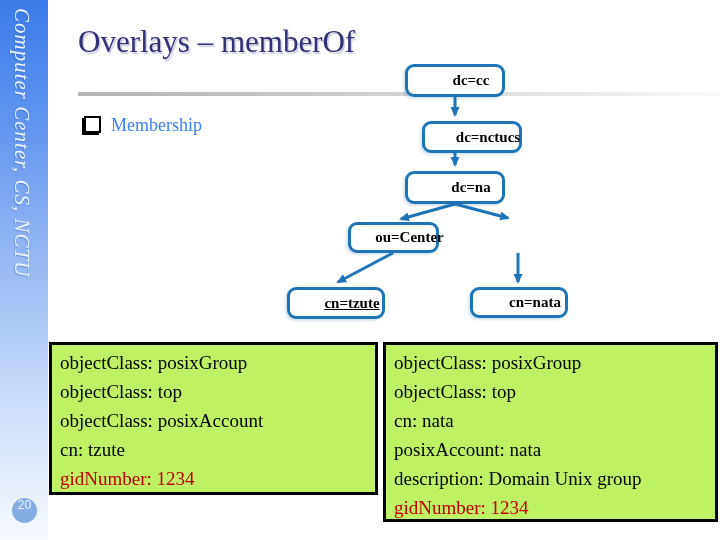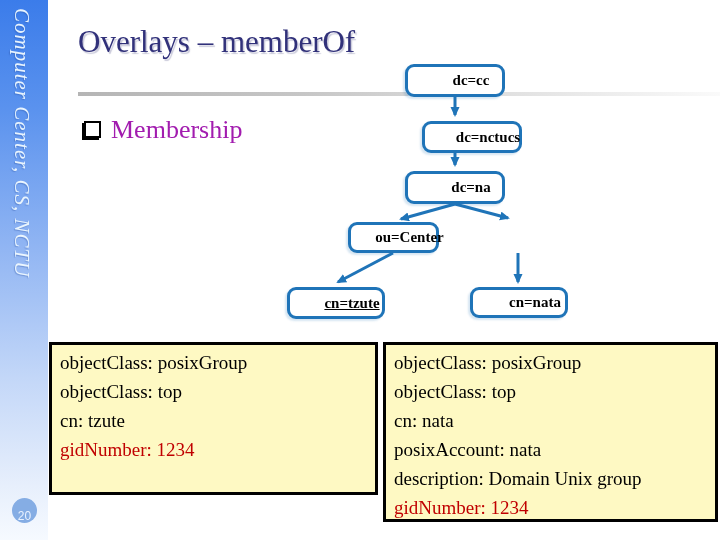--- a/index.html
+++ b/index.html
@@ -25,50 +25,50 @@
     text-shadow:1.5px 1.5px 1px rgba(160,160,190,0.55);
     white-space:nowrap;
     text-align:right;
   }
   .hr{
     position:absolute;left:78px;top:92px;width:642px;height:4px;
     background:linear-gradient(to right,#b5b5b5 0%,#c6c6c6 35%,#e3e3e3 70%,#fafafa 100%);
   }
   .bullet-item{
     position:absolute;left:82px;top:115px;
-    font-size:26px;color:#a21caf;display:flex;align-items:center;gap:10px;
+    font-size:18px;color:#3b82f6;display:flex;align-items:center;gap:10px;
   }
   .checkbox{
     display:inline-block;width:13px;height:13px;
     border:2px solid #000;background:#fff;
     box-shadow:-2px 2px 0 0 #000;
     margin-left:2px;margin-bottom:2px;
   }
   .node{
     position:absolute;background:#fff;
     border:3px solid #1f74b8;border-radius:9px;
     font-weight:bold;font-size:15px;color:#000;
     display:flex;align-items:center;justify-content:center;
     box-sizing:border-box;
     box-shadow:-2px 2px 2px rgba(31,116,184,0.18);
     padding-left:32px;
   }
   .connectors{position:absolute;left:0;top:0;width:720px;height:540px;pointer-events:none;}
   .entry-box{
-    position:absolute;background:#fef9c3;border:3px solid #000;
+    position:absolute;background:#bef264;border:3px solid #000;
     box-sizing:border-box;
     font-size:19px;line-height:29px;color:#000;
     padding:3px 8px;
   }
   .entry-box .hl{color:#c00000;}
   .page-circle{
     position:absolute;left:12px;top:498px;width:25px;height:25px;
     border-radius:50%;background:#85ade4;
     color:#e9f2ff;font-family:"Liberation Sans",sans-serif;
-    font-size:12px;display:flex;align-items:flex-end;justify-content:center;
+    font-size:12px;display:flex;align-items:flex-start;justify-content:center;
   }
 </style>
 </head>
 <body>
 
 <div class="slide">
 
   <div class="sidebar">
     <div class="sidebar-text">Computer Center, CS, NCTU</div>
   </div>
@@ -101,20 +101,21 @@
   <div class="node" style="left:405px;top:64px;width:100px;height:33px;">dc=cc</div>
   <div class="node" style="left:422px;top:121px;width:100px;height:32px;">dc=nctucs</div>
   <div class="node" style="left:405px;top:171px;width:100px;height:33px;">dc=na</div>
   <div class="node" style="left:348px;top:222px;width:91px;height:31px;">ou=Center</div>
   <div class="node" style="left:287px;top:287px;width:98px;height:32px;text-decoration:underline;">cn=tzute</div>
   <div class="node" style="left:470px;top:287px;width:98px;height:31px;">cn=nata</div>
 
   <div class="entry-box" style="left:49px;top:342px;width:329px;height:153px;">
     <div>objectClass: posixGroup</div>
     <div>objectClass: top</div>
+    <div>objectClass: posixAccount</div>
     <div>cn: tzute</div>
     <div class="hl">gidNumber: 1234</div>
   </div>
 
   <div class="entry-box" style="left:383px;top:342px;width:335px;height:180px;">
     <div>objectClass: posixGroup</div>
     <div>objectClass: top</div>
     <div>cn: nata</div>
     <div>posixAccount: nata</div>
     <div>description: Domain Unix group</div>

